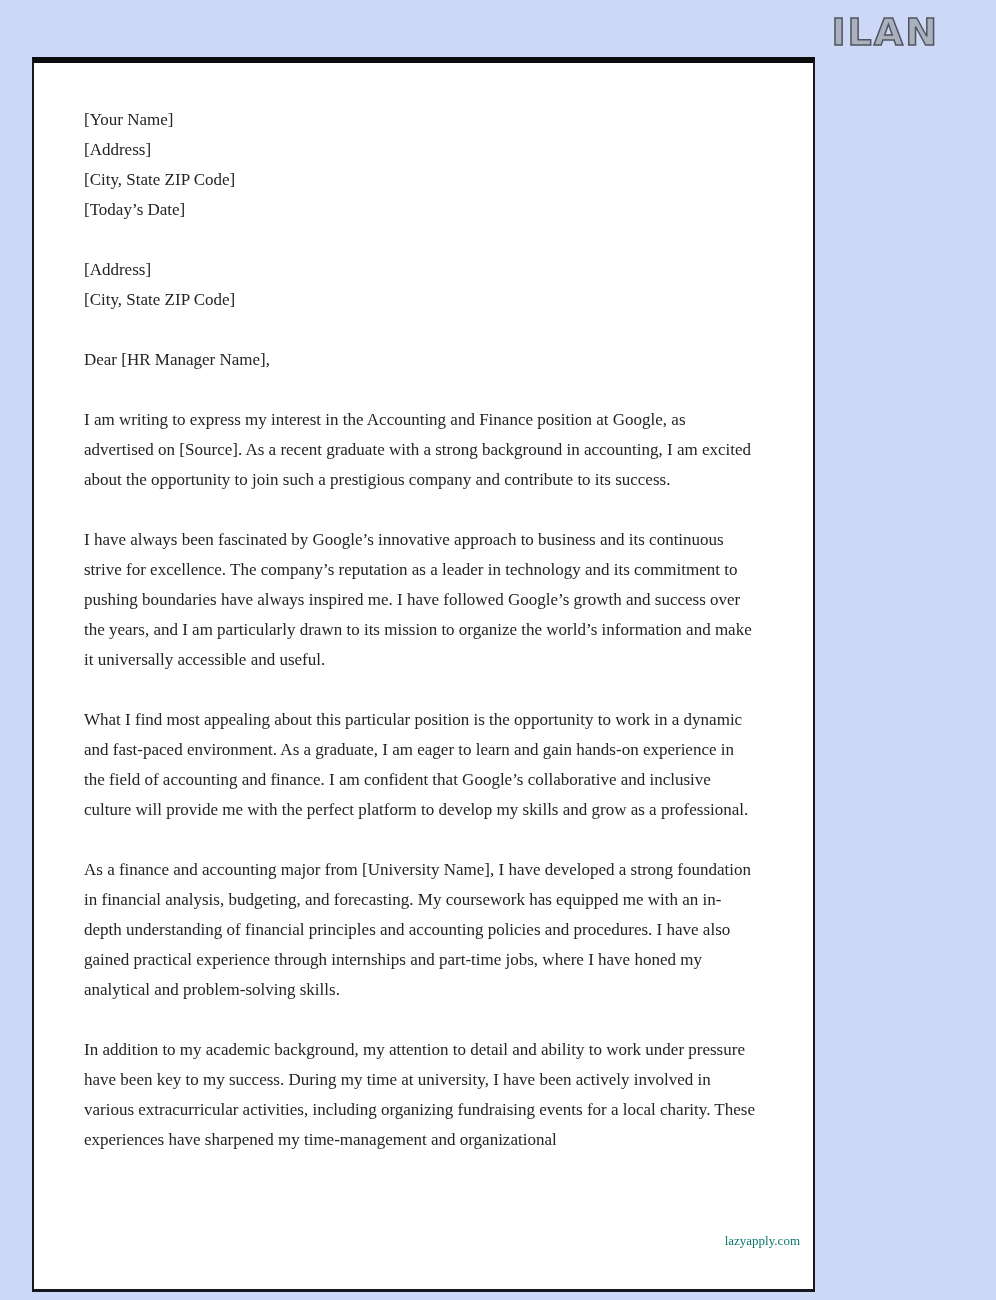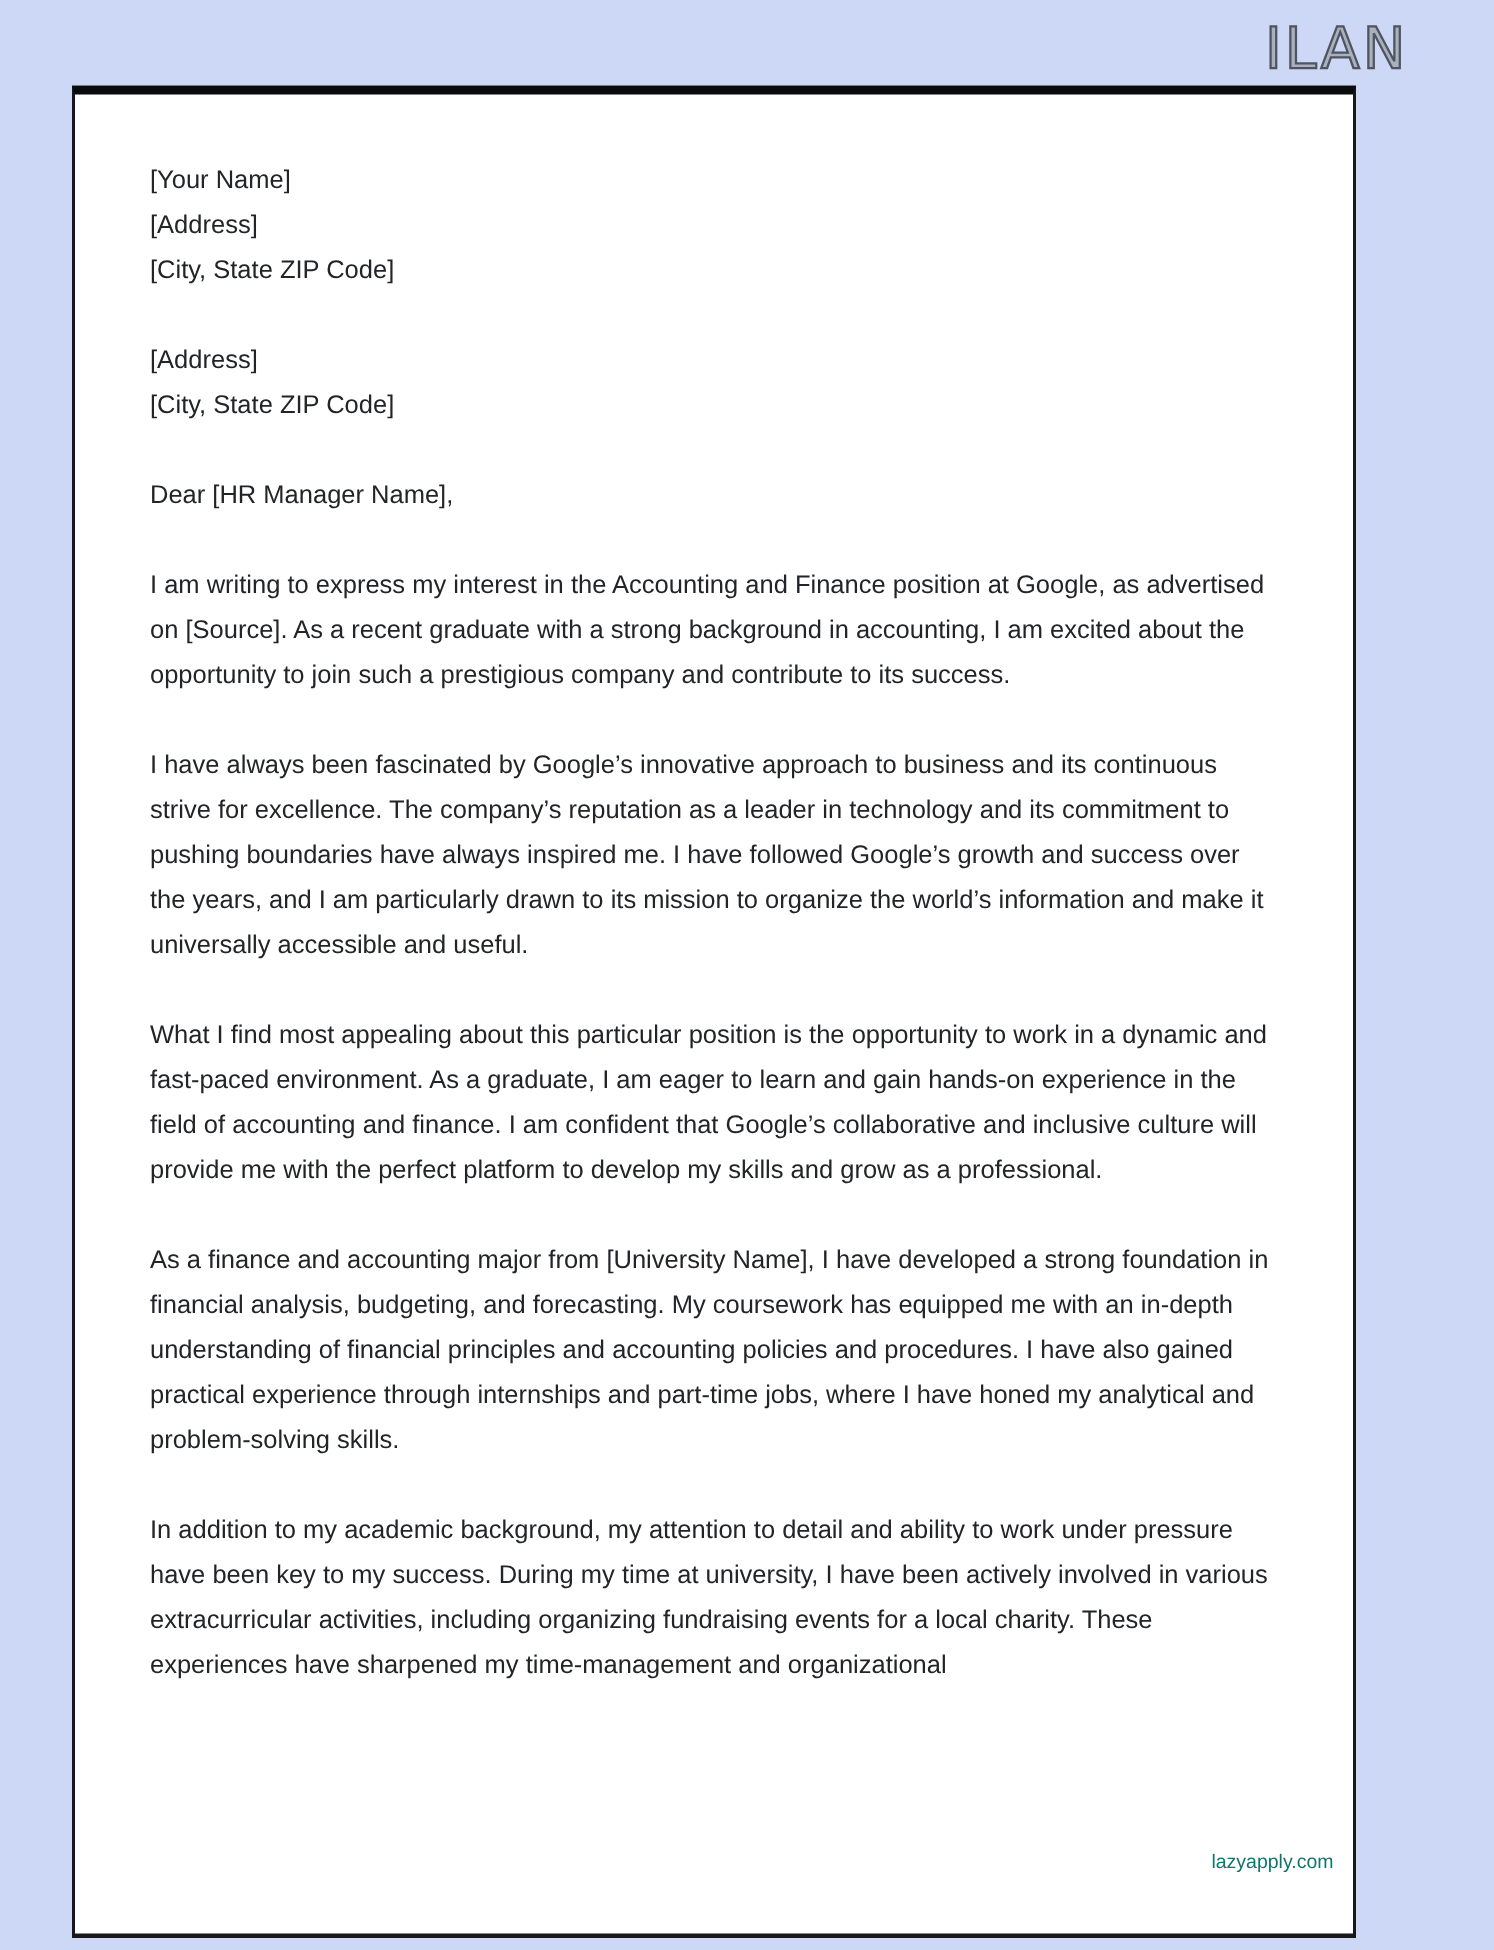--- a/index.html
+++ b/index.html
@@ -15,40 +15,41 @@
       background: #ccd8f6;
       font-family: "Liberation Sans", sans-serif;
     }
 
     .brand-logo {
       position: absolute;
       top: 10px;
       right: 57px;
       font-family: "DejaVu Sans", sans-serif;
       font-size: 38px;
-      font-weight: 400;
+      font-weight: 700;
       letter-spacing: 2px;
       color: #aab0bc;
       -webkit-text-stroke: 1.5px #4e5560;
       line-height: 44px;
     }
 
     .page {
       position: absolute;
-      left: 48px;
+      left: 32px;
       top: 57px;
-      width: 856px;
+      width: 783px;
       height: 1235px;
       background: #ffffff;
       border-left: 2px solid #16181d;
       border-right: 2px solid #16181d;
       border-bottom: 3px solid #16181d;
       border-top: 6px solid #0a0b0d;
       padding: 42px 55px 0 50px;
       overflow: hidden;
+      font-family: Liberation Serif, serif;
     }
 
     .letter {
       font-size: 17px;
       line-height: 30px;
       color: #222428;
     }
 
     .block { margin-bottom: 30px; }
 
@@ -72,20 +73,21 @@
 
 <div class="brand-logo">ILAN</div>
 
 <div class="page">
   <div class="letter">
 
     <div class="block">
       <span class="line">[Your Name]</span>
       <span class="line">[Address]</span>
       <span class="line">[City, State ZIP Code]</span>
+      <span class="line">[Today’s Date]</span>
     </div>
 
     <div class="block">
       <span class="line">[Address]</span>
       <span class="line">[City, State ZIP Code]</span>
     </div>
 
     <div class="block">Dear [HR Manager Name],</div>
 
     <p class="paragraph">I am writing to express my interest in the Accounting and Finance position at Google, as advertised on [Source]. As a recent graduate with a strong background in accounting, I am excited about the opportunity to join such a prestigious company and contribute to its success.</p>

